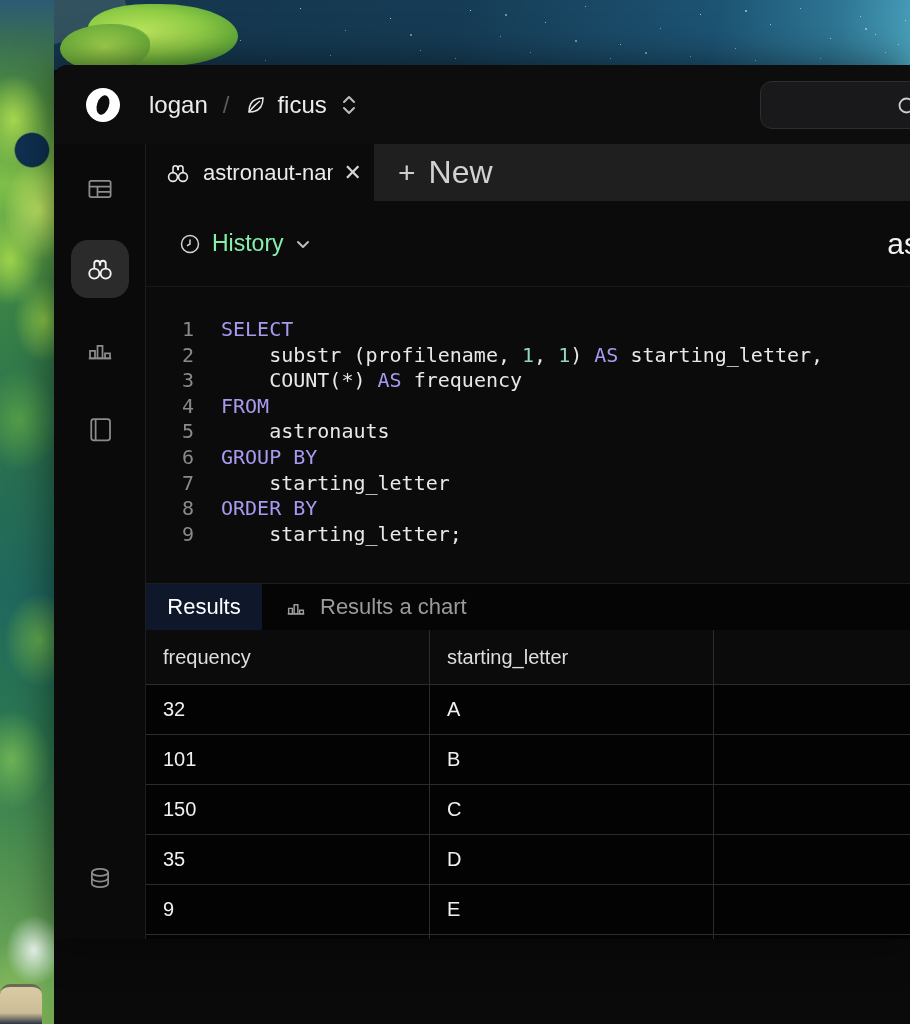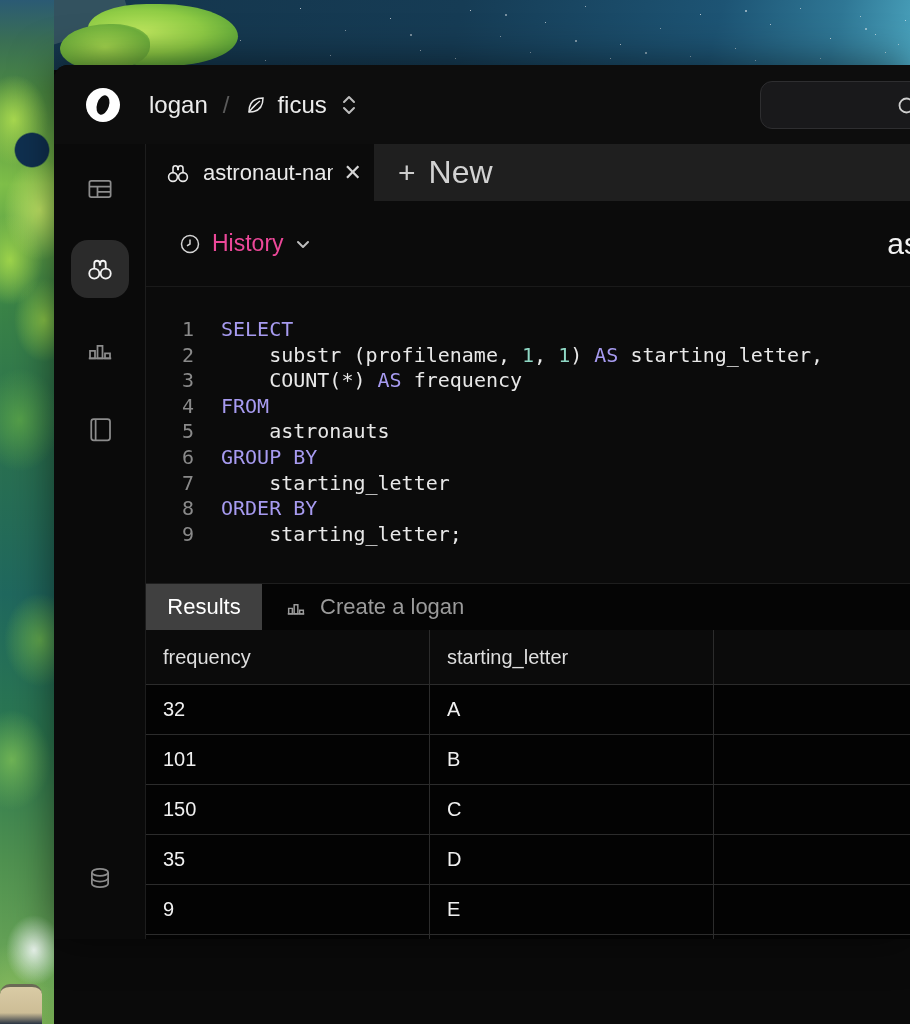--- a/index.html
+++ b/index.html
@@ -93,37 +93,37 @@
   .tab-active .label { flex:1; font-size:22px; white-space:nowrap; overflow:hidden; }
   .tab-close { color:#d6d6d6; font-size:22px; line-height:1; cursor:pointer; }
   .tab-new { flex:1; display:flex; align-items:center; gap:13px; padding-left:24px;
              color:#d2d2d2; cursor:pointer; }
   .tab-new .plus { font-size:30px; font-weight:200; color:#cdcdcd; }
   .tab-new .label { font-size:32px; }
 
   
   .toolbar { height:86px; flex:0 0 86px; display:flex; align-items:center; justify-content:space-between;
              padding-left:32px; border-bottom:1px solid #1a1a1a; background:#0b0b0b; }
-  .history-btn { display:flex; align-items:center; gap:10px; color:#ec4899; cursor:pointer; }
+  .history-btn { display:flex; align-items:center; gap:10px; color:#86efac; cursor:pointer; }
   .history-btn .label { font-size:23px; }
   .query-title { color:#f2f2f2; font-size:30px; margin-right:-9px; white-space:nowrap; }
 
   
   .editor { height:296px; flex:0 0 296px; background:#0b0b0b; padding-top:30px; overflow:hidden;
             font-family:"DejaVu Sans Mono", monospace; font-size:20px; line-height:25.6px; }
   .code-line { display:flex; }
   .line-num { width:48px; flex:0 0 48px; text-align:right; color:#8a8a8a; margin-right:27px; }
   .line-code { white-space:pre; color:#e8e8e8; }
   .tok-keyword { color:#a79bf0; }
   .tok-number { color:#8fd8c5; }
   .tok-plain { color:#e8e8e8; }
 
   
   .results-bar { height:47px; flex:0 0 47px; display:flex; border-top:1px solid #1e1e1e; }
-  .results-tab { width:116px; flex:0 0 116px; background:#404040; color:#ffffff; font-size:22px;
+  .results-tab { width:116px; flex:0 0 116px; background:#0f172a; color:#ffffff; font-size:22px;
                  display:flex; align-items:center; justify-content:center; cursor:pointer; }
   .chart-cta { flex:1; background:#050505; display:flex; align-items:center; gap:13px;
                padding-left:23px; color:#9b9b9b; cursor:pointer; }
   .chart-cta .label { font-size:22px; }
 
   
   .results-table { flex:1; background:#030303; overflow:hidden; }
   .t-row { display:grid; grid-template-columns:284px 284px 1fr; border-bottom:1px solid #2c2c2c; }
   .t-row > div { height:54px; display:flex; align-items:center; padding-left:17px;
                  border-right:1px solid #2c2c2c; font-size:20px; color:#f0f0f0; }
@@ -305,21 +305,21 @@
 
       <div class="results-bar">
         <div class="results-tab">Results</div>
         <div class="chart-cta">
           <span class="icon">
             <svg width="22" height="22" viewBox="0 0 24 24" fill="none" stroke="#9b9b9b" stroke-width="1.6">
               <path d="M4 19.5v-6h4v6zM10 19.5v-10h4v10zM16 19.5v-4h4v4z"></path>
                 <path d="M3 19.5h18"></path>
             </svg>
           </span>
-          <span class="label">Create a logan</span>
+          <span class="label">Results a chart</span>
         </div>
       </div>
 
       <div class="results-table">
         <div class="t-row t-head" id="table-head">
             <div>frequency</div>
             <div>starting_letter</div>
             <div></div>
           </div>
         <div class="t-body" id="table-body">

